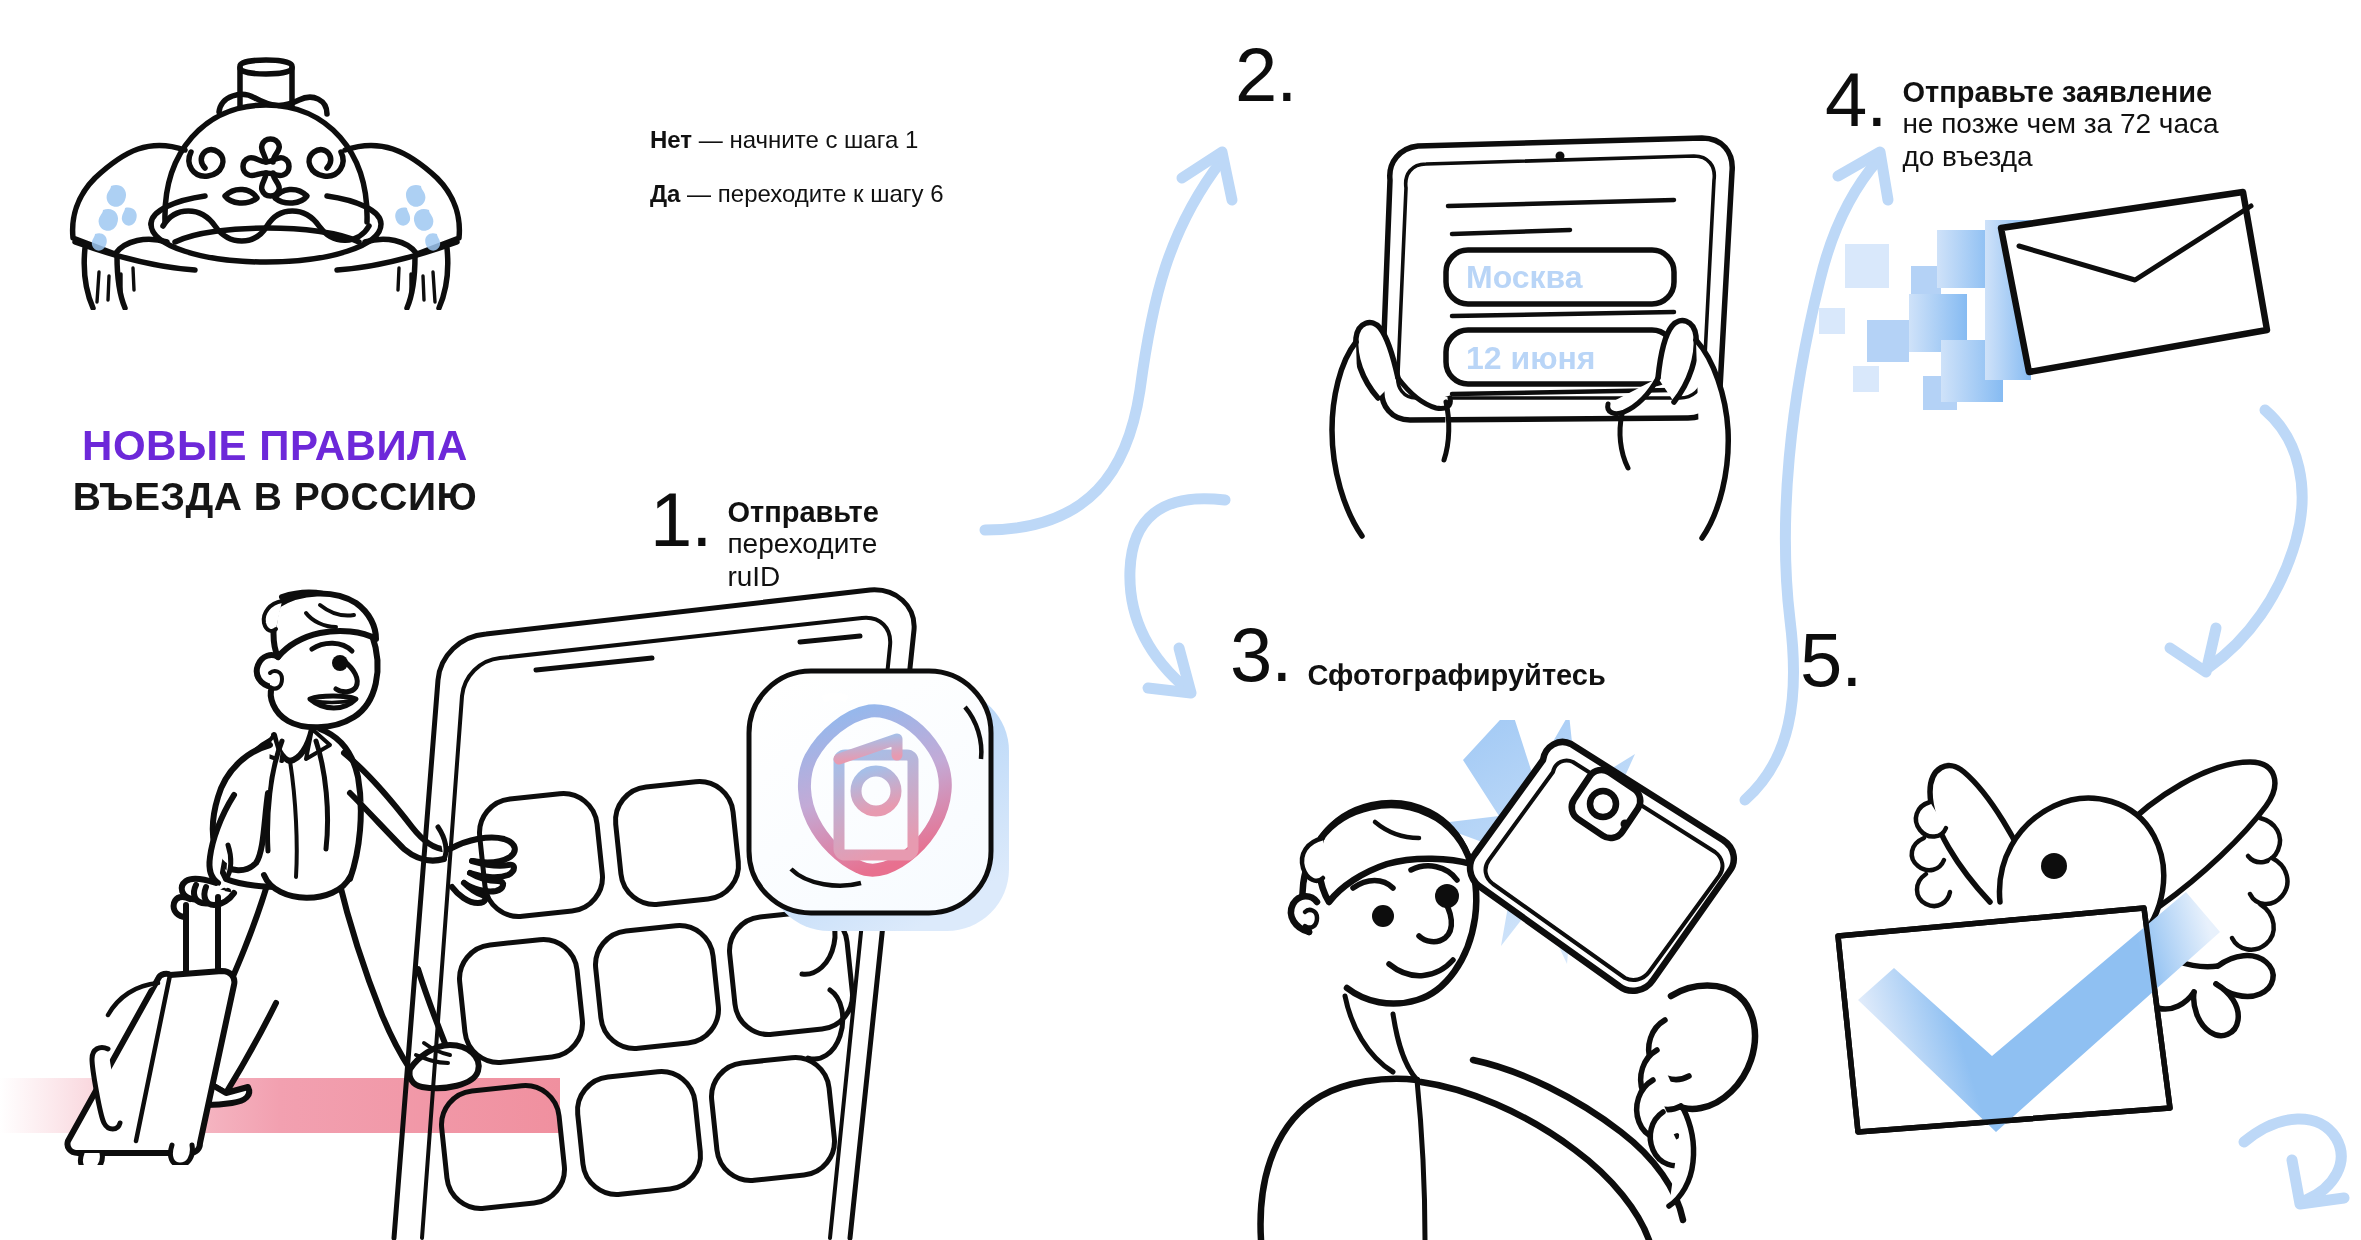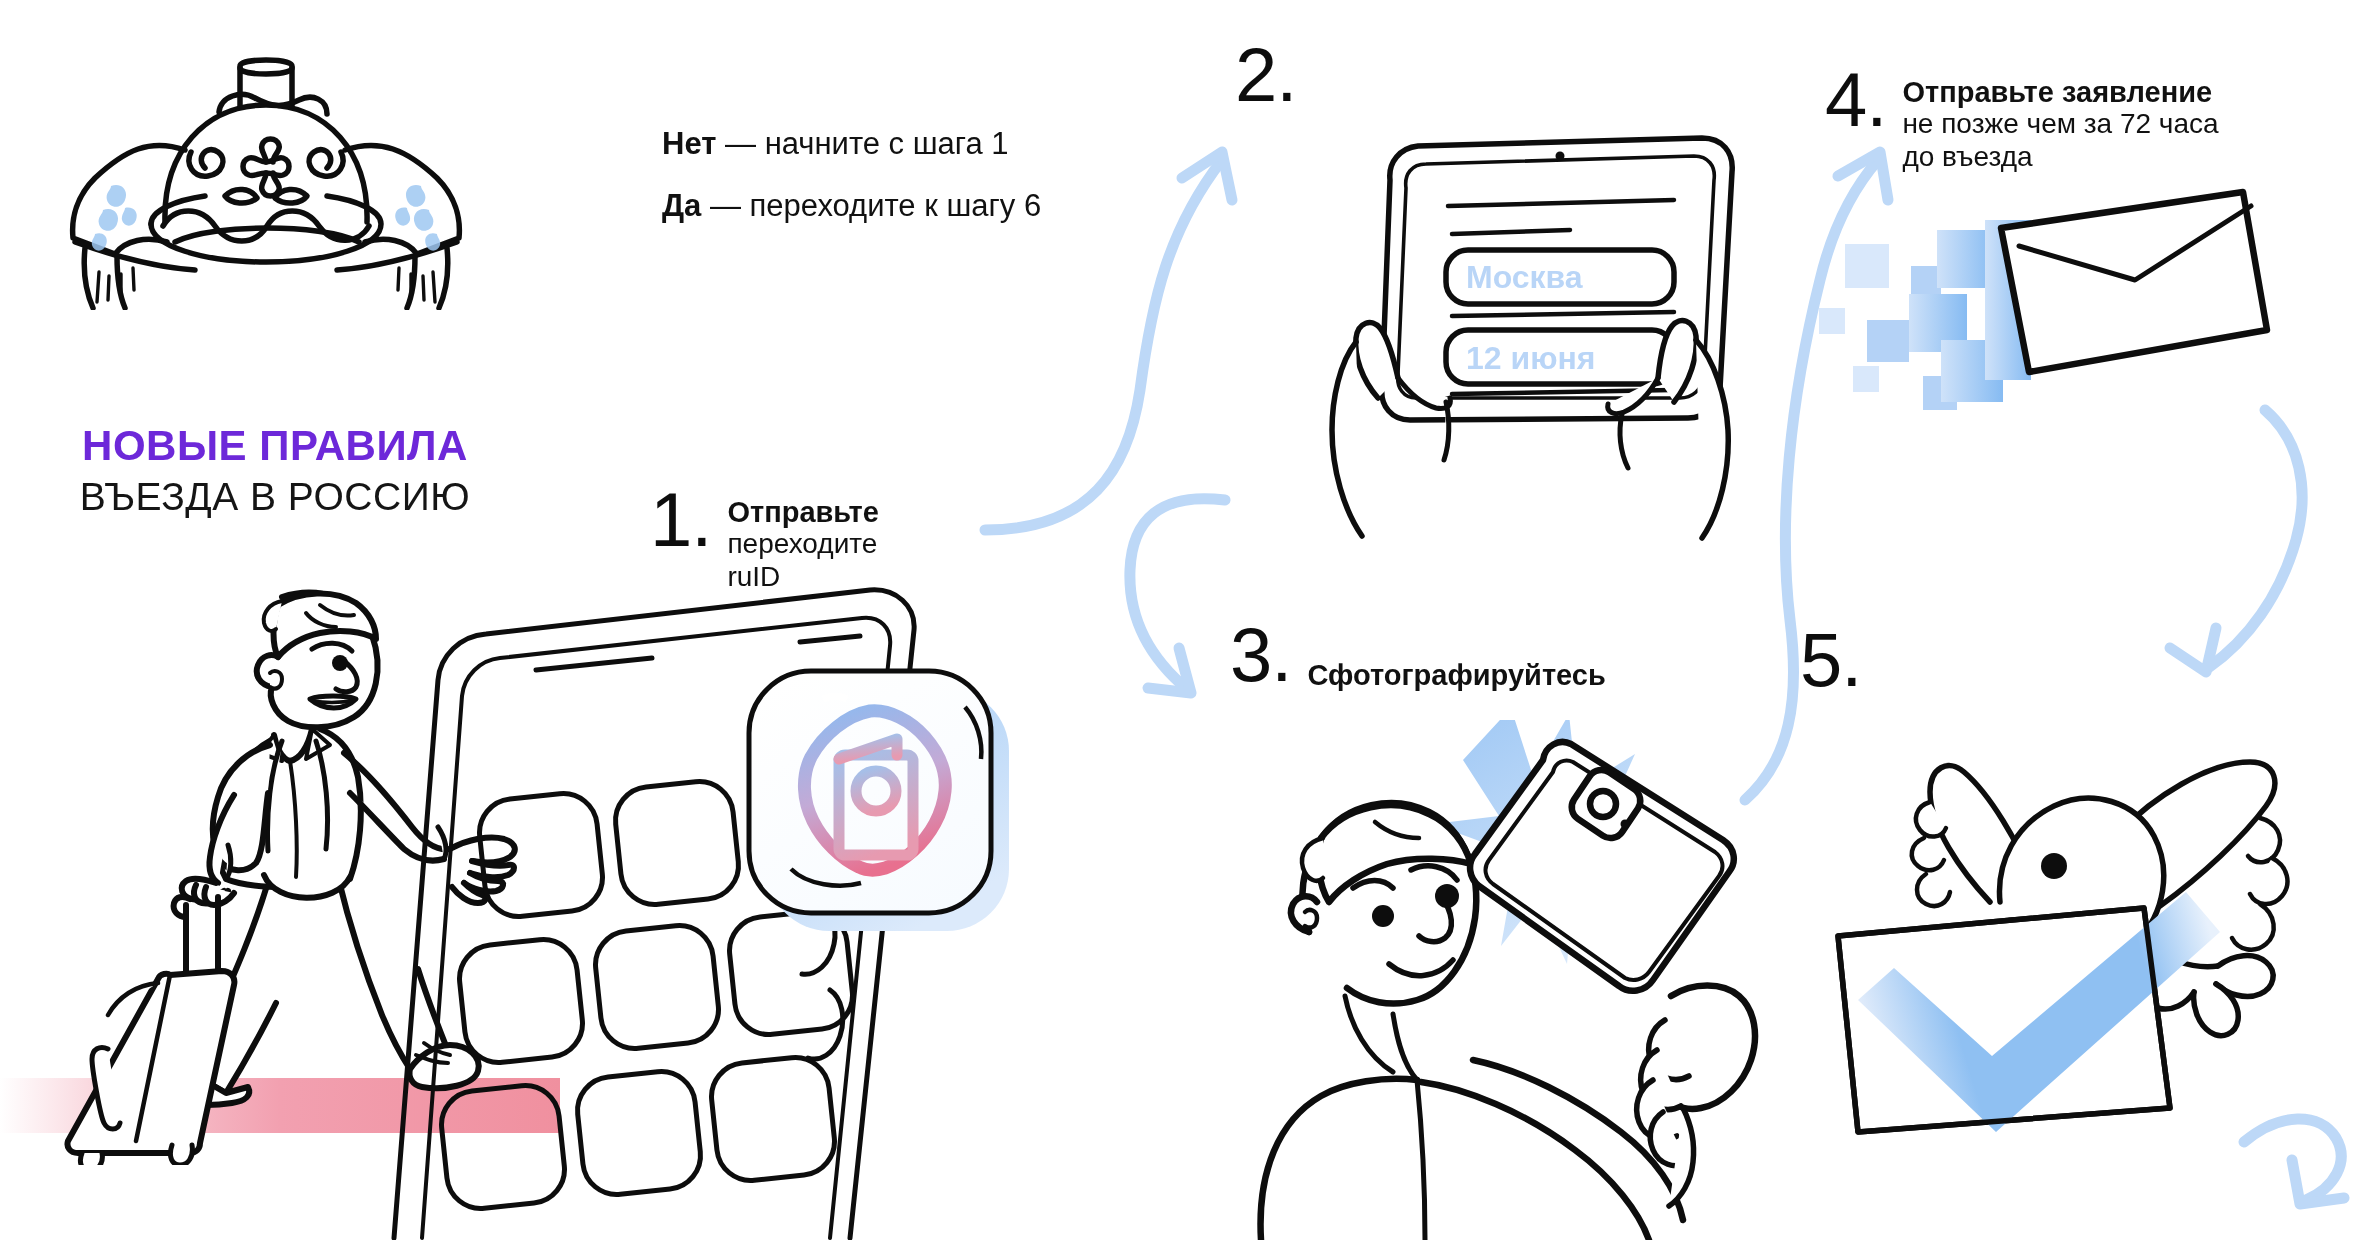--- a/index.html
+++ b/index.html
@@ -15,30 +15,30 @@
   .layer { position:absolute; }
 
   
   #bread-salt { left:55px; top:10px; width:420px; height:300px; }
   #title-block { left:40px; top:425px; width:470px; text-align:center; }
   #title-main {
     font-size:42px; font-weight:bold; letter-spacing:0.5px;
     line-height:1.0; color:#6d28d9;
   }
   #title-sub {
-    font-size:39px; font-weight:400; letter-spacing:0.5px;
+    font-size:39px; font-weight:700; letter-spacing:0.5px;
     line-height:1.25; color:#151515; margin-top:6px;
   }
   #traveler { left:20px; top:545px; width:560px; height:620px; }
   #pink-band { left:0px; top:1078px; width:560px; height:55px; }
 
   
   #visa-block { left:650px; top:100px; width:520px; }
   #visa-q { font-size:33px; font-weight:bold; letter-spacing:0.2px; }
-  .visa-line { font-size:31px; font-weight:300; margin-top:26px; white-space:nowrap;margin-left:12px; }
+  .visa-line { font-size:24px; font-weight:300; margin-top:26px; white-space:nowrap; }
   .visa-line b { font-weight:bold; }
 
   
   .step { position:absolute; display:flex; align-items:flex-start; }
   .step-num {
     font-size:76px; font-weight:300; line-height:0.8;
     letter-spacing:-1px; color:#0d0d0d; flex:0 0 auto;
   }
   .step-txt { margin-left:16px; padding-top:6px; }
   .step-title { font-size:29px; font-weight:bold; line-height:1.12; white-space:nowrap; }

